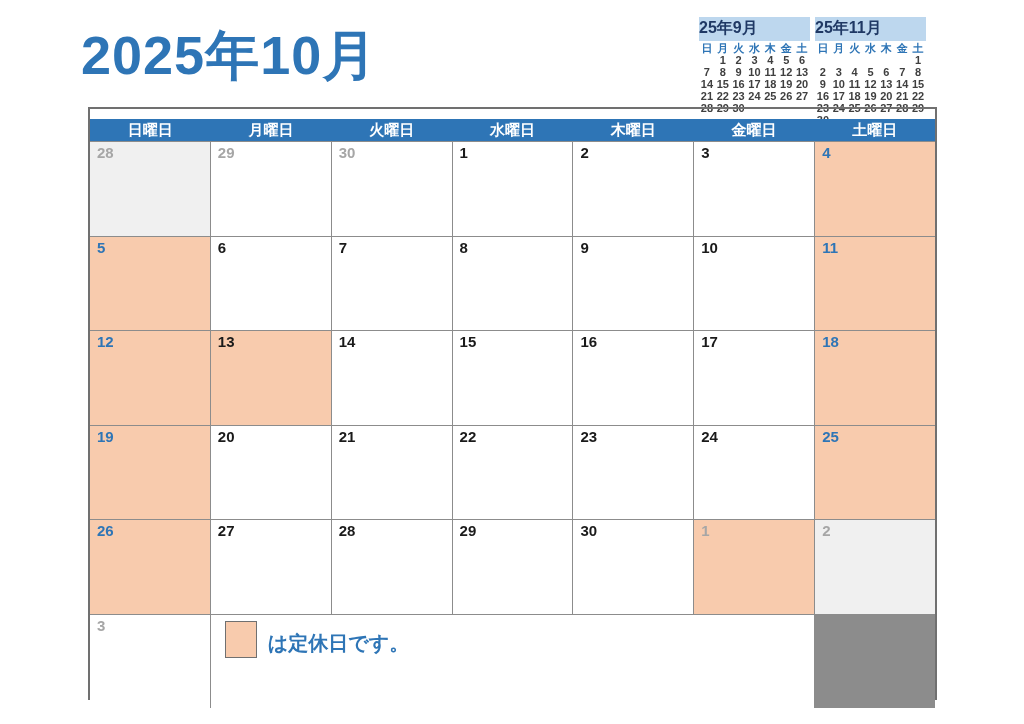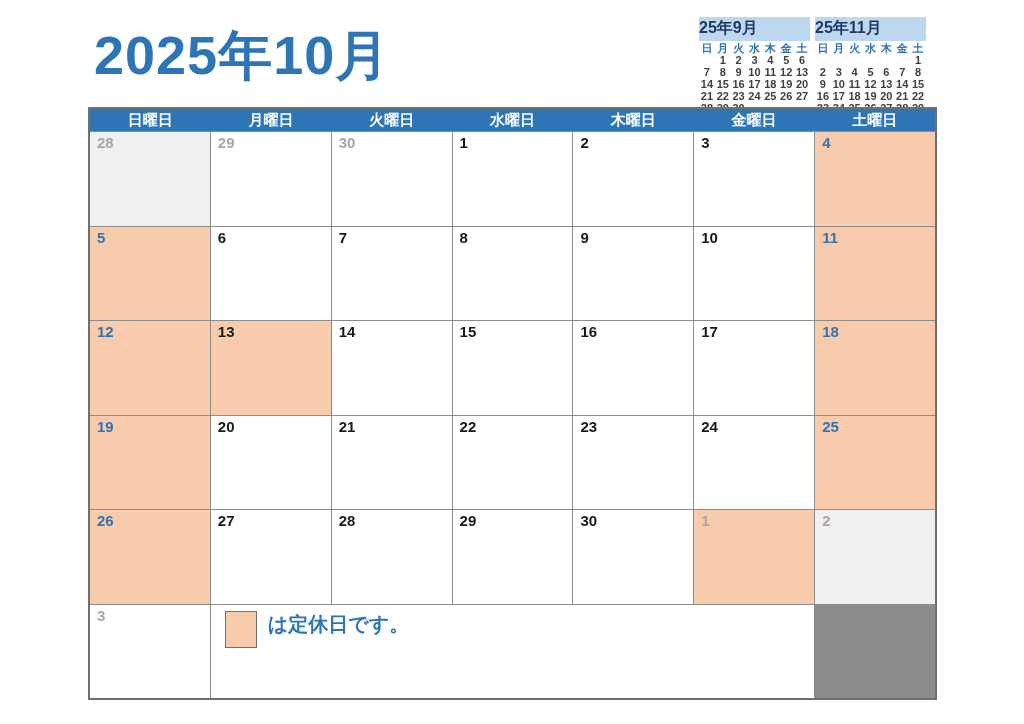--- a/index.html
+++ b/index.html
@@ -1,20 +1,20 @@
 <!DOCTYPE html>
 <html style="--accent: #2E75B6; --closed: #F8CBAD; --out-tx: #A6A6A6; --out-fill: #F0F0F0; --date-tx: #1A1A1A; --mini-hd-bg: #BDD7EE; --mini-hd-tx: #1F3864; --mini-day: #2E75B6; --mini-num: #3F3F3F; --b-in: #8C8C8C; --b-out: #707070;"><head>
 <meta charset="utf-8">
 <style>
   * { box-sizing: border-box; margin: 0; padding: 0; }
   html,body { width:1024px; height:724px; background:#fff; overflow:hidden; }
   body { position:relative; font-family:"Liberation Sans","DejaVu Sans",sans-serif; }
 
   .page-title {
-    position:absolute; left:94px; top:20px;
+    position:absolute; left:81px; top:20px;
     font-size:54px; font-weight:bold; color:var(--accent);
     letter-spacing:1px;
   }
 
   
   .minis { position:absolute; left:699px; top:17px; display:flex; gap:5px; }
   .mini { width:111px; }
   .mini-title {
     background:var(--mini-hd-bg); color:var(--mini-hd-tx);
     font-size:16px; font-weight:bold; text-align:left;
@@ -27,21 +27,21 @@
   .mini-days { color:var(--mini-day); margin-top:1px; }
   .mini-week { color:var(--mini-num); }
 
   
   .main-cal {
     position:absolute; left:88px; top:107px; width:849px; height:593px;
     border:2px solid var(--b-out);
   }
   .main-head {
     display:grid; grid-template-columns:repeat(7,1fr);
-    height:22px; background:var(--accent);
+    height:22px; background:var(--accent);margin-top:10px;
   }
   .head-cell {
     color:#fff; font-weight:bold; font-size:15px;
     display:flex; align-items:center; justify-content:center;
   }
   .main-body {
     display:grid; grid-template-columns:repeat(7,1fr);
     grid-template-rows:repeat(6,1fr);
     height:567px; gap:1px; background:var(--b-in);
     border-top:1px solid var(--b-in);
@@ -49,21 +49,21 @@
   .cell { padding:2px 0 0 7px; font-size:15px; font-weight:bold; }
   .c-normal       { background:#fff; color:var(--date-tx); }
   .c-out          { background:#fff; color:var(--out-tx); }
   .c-out-gray     { background:var(--out-fill); color:var(--out-tx); }
   .c-closed       { background:var(--closed); color:var(--accent); }
   .c-closed-black { background:var(--closed); color:var(--date-tx); }
   .c-closed-out   { background:var(--closed); color:var(--out-tx); }
 
   
   .legend-cell { grid-column: span 5; background:#fff; padding:6px 0 0 14px; }
-  .legend-row1 { display:flex; gap:11px; }
+  .legend-row1 { display:flex; align-items:flex-end; gap:11px; }
   .legend-swatch {
     width:32px; height:37px; background:var(--closed);
     border:1px solid var(--b-out);
   }
   .legend-label { color:var(--accent); font-size:20px; font-weight:bold; padding-bottom:1px; }
   .legend-hours { color:var(--accent); font-size:21px; font-weight:bold; margin-top:5px; margin-left:1px; white-space:nowrap; }
 </style>
 </head>
 <body>
 

